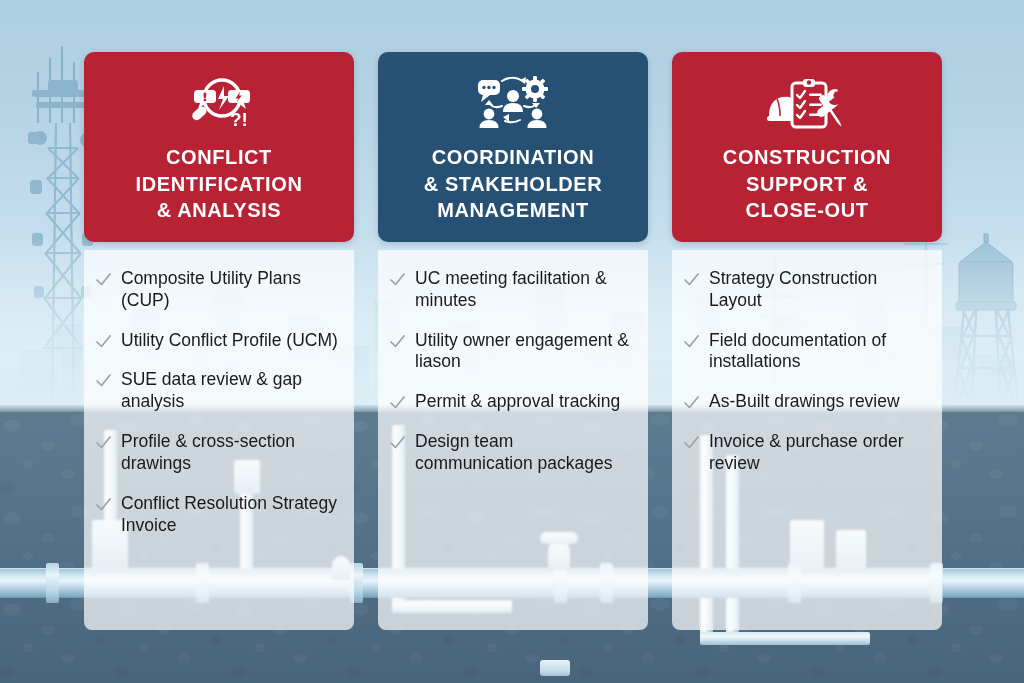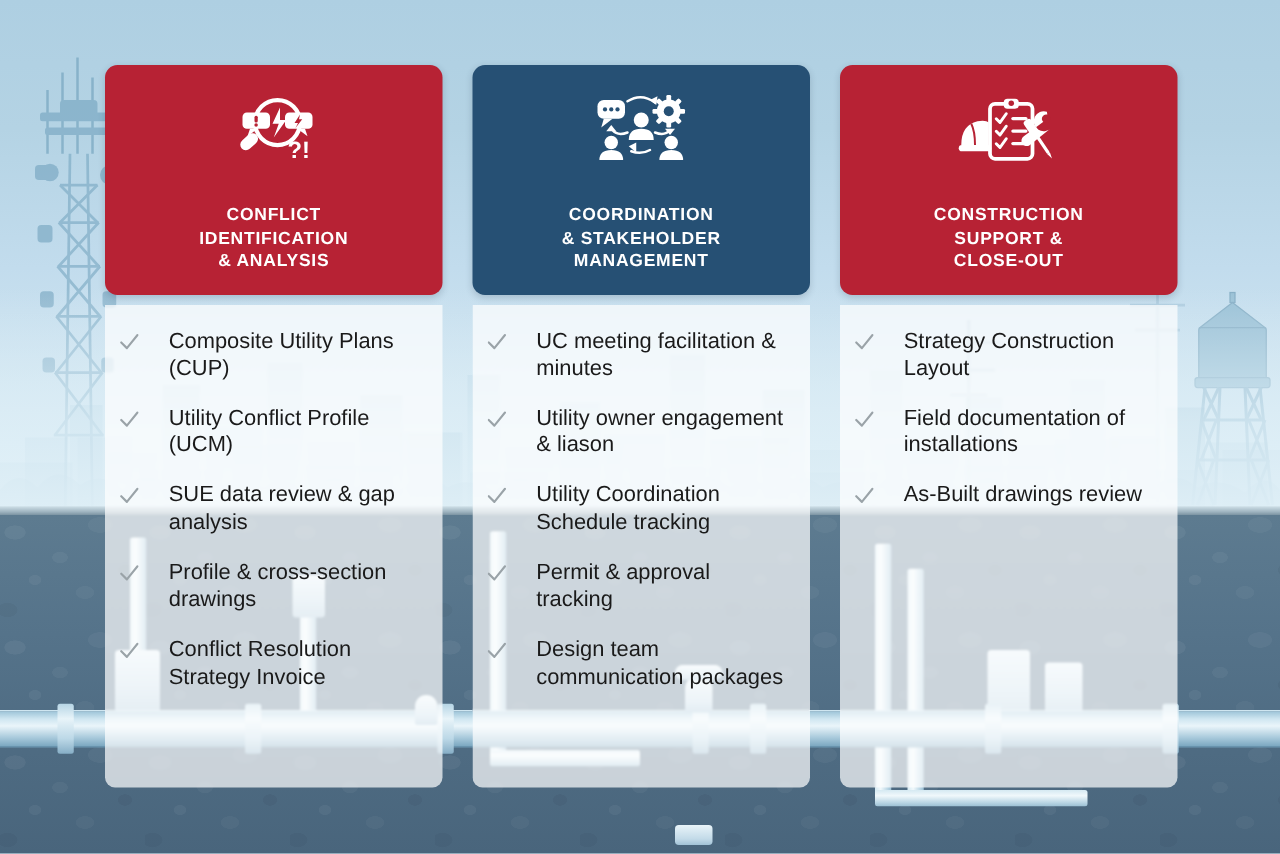--- a/index.html
+++ b/index.html
@@ -121,41 +121,41 @@
     color: #ffffff;
     box-shadow: 0 2px 6px rgba(20,40,60,.18);
   }
   .card-head.red  { background: #b72234; }
   .card-head.blue { background: #265074; }
 
   .card-icon { height: 62px; display: flex; align-items: center; justify-content: center; }
   .card-icon svg { display: block; }
 
   .card-title {
-    margin-top: 28px;
-    font-size: 14px;
+    margin-top: 10px;
+    font-size: 20px;
     font-weight: 700;
     letter-spacing: .6px;
     line-height: 1.33;
     text-transform: uppercase;
     white-space: pre-line;
   }
 
   .card-body {
     margin-top: 8px;
     flex: 1;
     background: rgba(255,255,255,.70);
     border-radius: 0 0 8px 8px;
     padding: 18px 14px 16px 12px;
     backdrop-filter: blur(1px);
   }
   .item {
     display: flex;
     align-items: flex-start;
-    gap: 24px;
+    gap: 10px;
     margin-bottom: 18px;
   }
   .item:last-child { margin-bottom: 0; }
   .check {
     flex: 0 0 auto;
     width: 15px; height: 18px;
     display: block;
     color: #9aa3a8;
     margin-top: 3px;
   }
@@ -479,26 +479,20 @@
         <div class="item">
           <svg class="check" viewBox="0 0 15 18">
               <path d="M1,9 L5.5,13.5 L14,3" fill="none" stroke="currentColor" stroke-width="1.7" stroke-linecap="round" stroke-linejoin="round"></path>
             </svg>
           <span class="item-text">Utility owner engagement &amp; liason</span>
         </div>
         <div class="item">
           <svg class="check" viewBox="0 0 15 18">
               <path d="M1,9 L5.5,13.5 L14,3" fill="none" stroke="currentColor" stroke-width="1.7" stroke-linecap="round" stroke-linejoin="round"></path>
             </svg>
-          <span class="item-text">Utility Coordination Schedule tracking</span>
-        </div>
-        <div class="item">
-          <svg class="check" viewBox="0 0 15 18">
-              <path d="M1,9 L5.5,13.5 L14,3" fill="none" stroke="currentColor" stroke-width="1.7" stroke-linecap="round" stroke-linejoin="round"></path>
-            </svg>
           <span class="item-text">Permit &amp; approval tracking</span>
         </div>
         <div class="item">
           <svg class="check" viewBox="0 0 15 18">
               <path d="M1,9 L5.5,13.5 L14,3" fill="none" stroke="currentColor" stroke-width="1.7" stroke-linecap="round" stroke-linejoin="round"></path>
             </svg>
           <span class="item-text">Design team communication packages</span>
         </div>
       </div>
     </div>
@@ -558,17 +552,23 @@
               <path d="M1,9 L5.5,13.5 L14,3" fill="none" stroke="currentColor" stroke-width="1.7" stroke-linecap="round" stroke-linejoin="round"></path>
             </svg>
           <span class="item-text">Field documentation of installations</span>
         </div>
         <div class="item">
           <svg class="check" viewBox="0 0 15 18">
               <path d="M1,9 L5.5,13.5 L14,3" fill="none" stroke="currentColor" stroke-width="1.7" stroke-linecap="round" stroke-linejoin="round"></path>
             </svg>
           <span class="item-text">As-Built drawings review</span>
         </div>
+        <div class="item">
+          <svg class="check" viewBox="0 0 15 18">
+              <path d="M1,9 L5.5,13.5 L14,3" fill="none" stroke="currentColor" stroke-width="1.7" stroke-linecap="round" stroke-linejoin="round"></path>
+            </svg>
+          <span class="item-text">Invoice &amp; purchase order review</span>
+        </div>
       </div>
     </div>
 
   </div>
 </div>
 
 </body></html>

